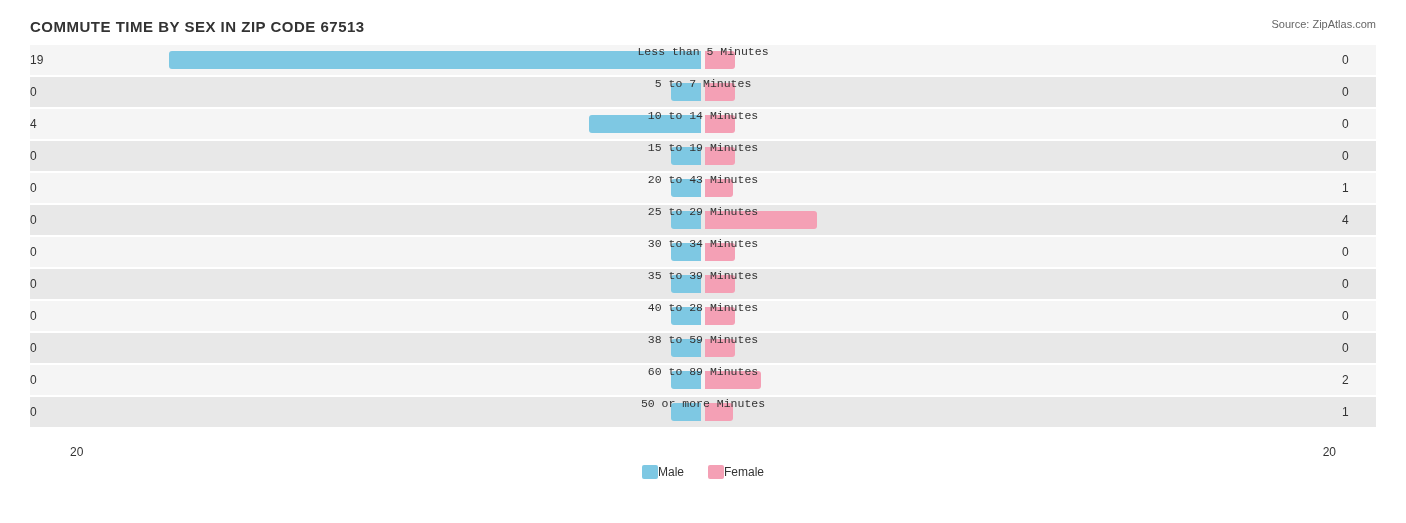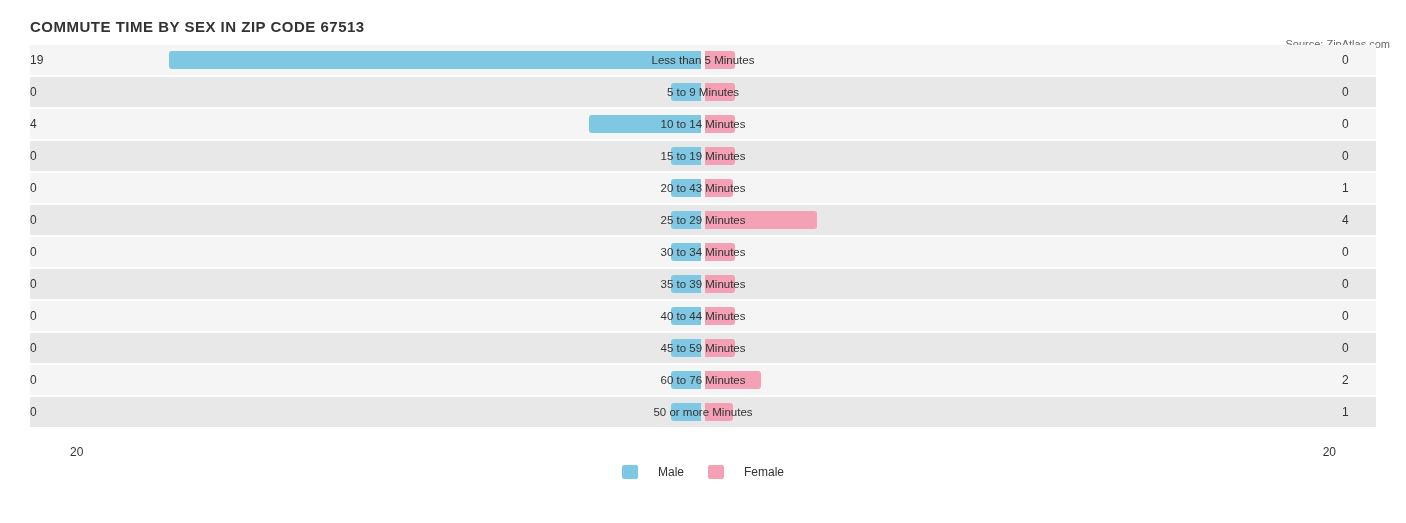--- a/index.html
+++ b/index.html
@@ -21,24 +21,23 @@
       font-size: 15px;
       font-weight: bold;
       color: #333;
       text-transform: uppercase;
       letter-spacing: 0.5px;
       margin-bottom: 10px;
     }
     .source-label {
       position: absolute;
       top: 18px;
-      right: 16px;
+      right: 30px;
       font-size: 11px;
       color: #666;
-      margin-top: 20px;
     }
     .chart-area {
       position: relative;
       width: 100%;
       height: 400px;
       margin-top: 4px;
     }
     .bar-row {
       display: flex;
       align-items: center;
@@ -56,24 +55,25 @@
       width: 40px;
       text-align: left;
       font-size: 12px;
       color: #333;
       padding-right: 6px;
       flex-shrink: 0;
     }
     .bars-center {
       flex: 1;
       display: flex;
-      align-items: center;
+      align-items: flex-start;
       justify-content: center;
       position: relative;
       height: 100%;
+      font-family: Liberation Mono, monospace;
     }
     .left-bar-wrap {
       display: flex;
       justify-content: flex-end;
       align-items: center;
       width: 50%;
       height: 100%;
       padding-right: 2px;
     }
     .right-bar-wrap {
@@ -124,21 +124,21 @@
     }
     .legend {
       display: flex;
       justify-content: center;
       gap: 24px;
       margin-top: 6px;
     }
     .legend-item {
       display: flex;
       align-items: center;
-      gap: 20px;
+      gap: 0;
       font-size: 12px;
       color: #333;
     }
     .legend-box {
       width: 16px;
       height: 14px;
       border-radius: 2px;
     }
     .legend-male { background: #7ec8e3; }
     .legend-female { background: #f4a0b5; }
@@ -163,21 +163,21 @@
           </div>
         </div>
         <div class="right-value">0</div>
       </div>
       <div class="bar-row">
         <div class="left-value">0</div>
         <div class="bars-center">
           <div class="left-bar-wrap">
             <div class="bar-male" style="width: 30px;"></div>
           </div>
-          <div class="label-center">5 to 9 Minutes</div>
+          <div class="label-center">5 to 7 Minutes</div>
           <div class="right-bar-wrap">
             <div class="bar-female" style="width: 30px;"></div>
           </div>
         </div>
         <div class="right-value">0</div>
       </div>
       <div class="bar-row">
         <div class="left-value">4</div>
         <div class="bars-center">
           <div class="left-bar-wrap">
@@ -254,47 +254,47 @@
           </div>
         </div>
         <div class="right-value">0</div>
       </div>
       <div class="bar-row">
         <div class="left-value">0</div>
         <div class="bars-center">
           <div class="left-bar-wrap">
             <div class="bar-male" style="width: 30px;"></div>
           </div>
-          <div class="label-center">40 to 44 Minutes</div>
-          <div class="right-bar-wrap">
-            <div class="bar-female" style="width: 30px;"></div>
-          </div>
-        </div>
-        <div class="right-value">0</div>
-      </div>
-      <div class="bar-row">
-        <div class="left-value">0</div>
-        <div class="bars-center">
-          <div class="left-bar-wrap">
-            <div class="bar-male" style="width: 30px;"></div>
-          </div>
-          <div class="label-center">45 to 59 Minutes</div>
-          <div class="right-bar-wrap">
-            <div class="bar-female" style="width: 30px;"></div>
-          </div>
-        </div>
-        <div class="right-value">0</div>
-      </div>
-      <div class="bar-row">
-        <div class="left-value">0</div>
-        <div class="bars-center">
-          <div class="left-bar-wrap">
-            <div class="bar-male" style="width: 30px;"></div>
-          </div>
-          <div class="label-center">60 to 76 Minutes</div>
+          <div class="label-center">40 to 28 Minutes</div>
+          <div class="right-bar-wrap">
+            <div class="bar-female" style="width: 30px;"></div>
+          </div>
+        </div>
+        <div class="right-value">0</div>
+      </div>
+      <div class="bar-row">
+        <div class="left-value">0</div>
+        <div class="bars-center">
+          <div class="left-bar-wrap">
+            <div class="bar-male" style="width: 30px;"></div>
+          </div>
+          <div class="label-center">38 to 59 Minutes</div>
+          <div class="right-bar-wrap">
+            <div class="bar-female" style="width: 30px;"></div>
+          </div>
+        </div>
+        <div class="right-value">0</div>
+      </div>
+      <div class="bar-row">
+        <div class="left-value">0</div>
+        <div class="bars-center">
+          <div class="left-bar-wrap">
+            <div class="bar-male" style="width: 30px;"></div>
+          </div>
+          <div class="label-center">60 to 89 Minutes</div>
           <div class="right-bar-wrap">
             <div class="bar-female" style="width: 56px;"></div>
           </div>
         </div>
         <div class="right-value">2</div>
       </div>
       <div class="bar-row">
         <div class="left-value">0</div>
         <div class="bars-center">
           <div class="left-bar-wrap">

